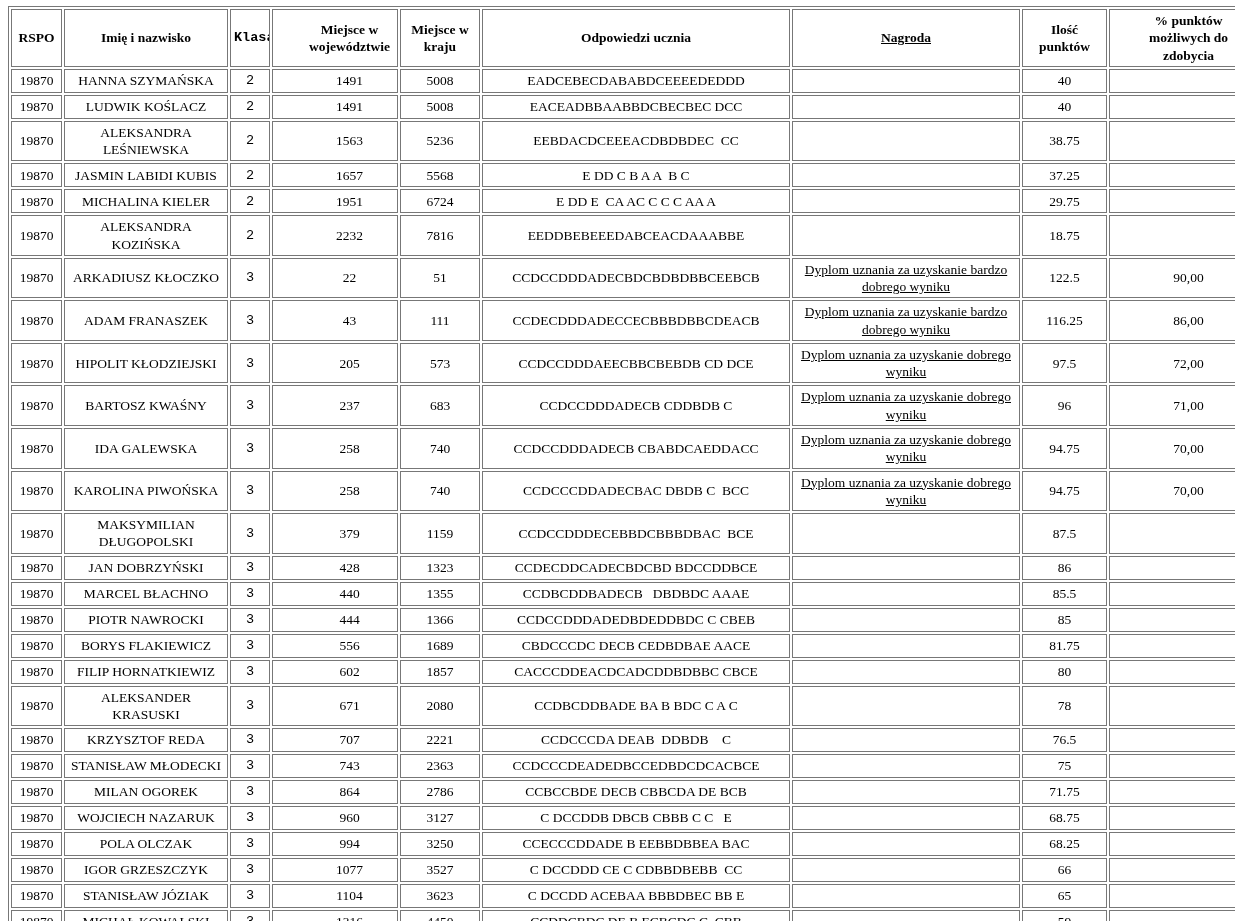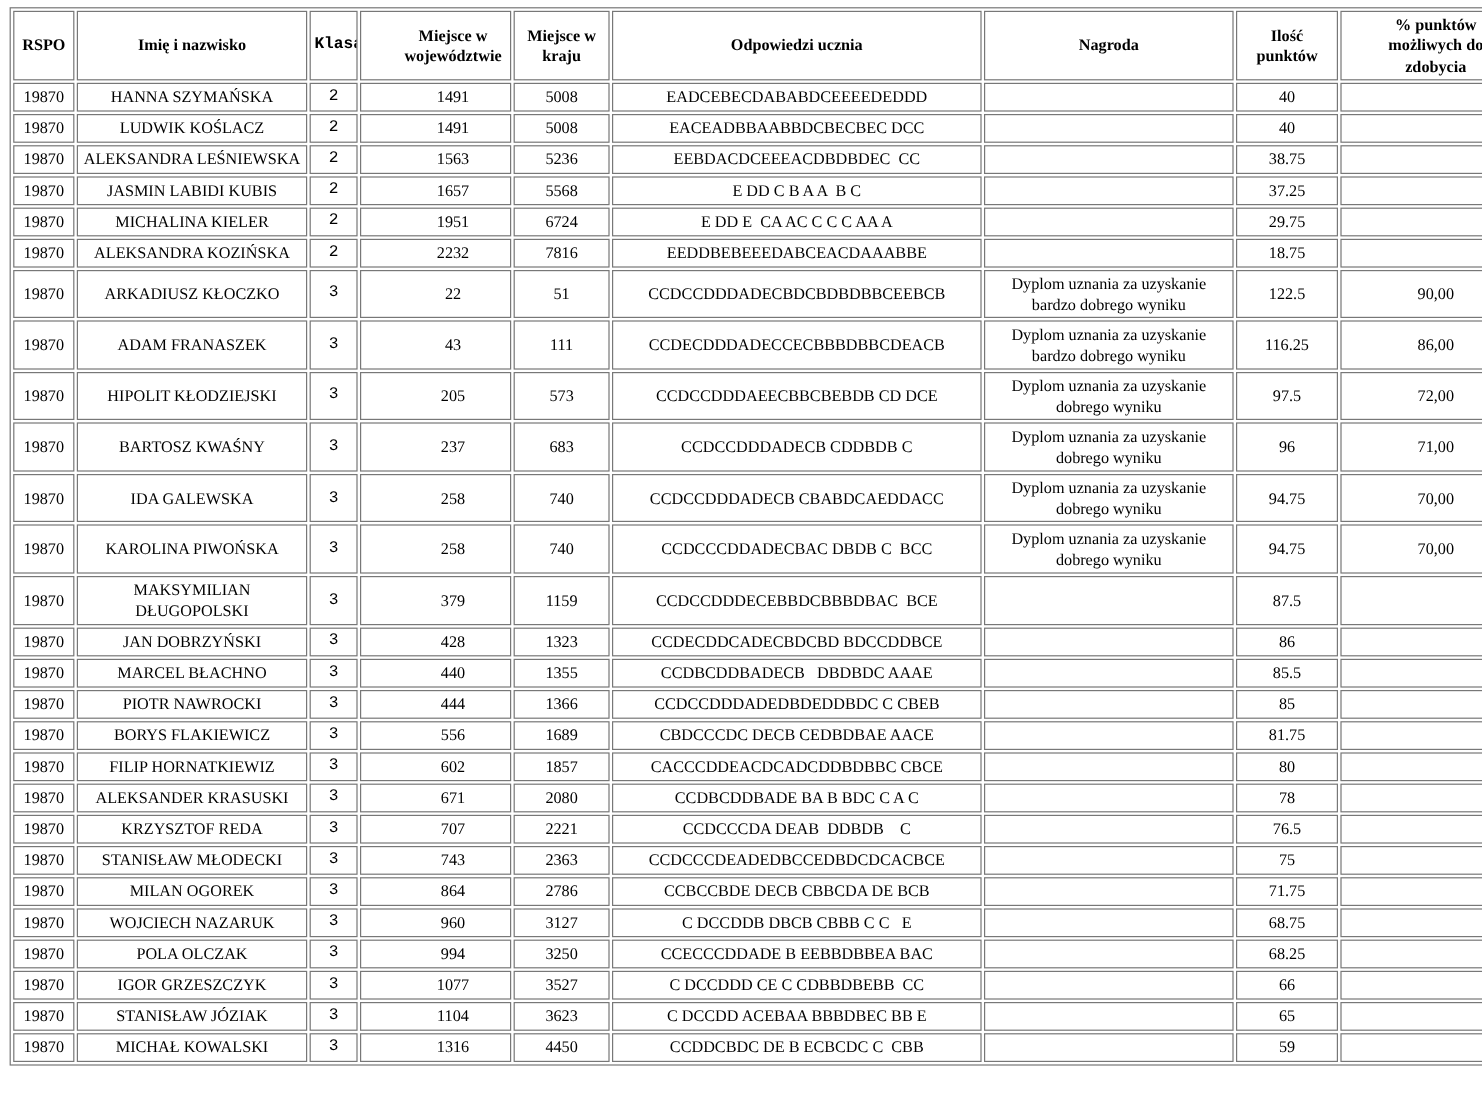--- a/index.html
+++ b/index.html
@@ -32,26 +32,26 @@
     text-align: center;
     vertical-align: middle;
     padding: 2px 3px;
     font-size: 13.5px;
     line-height: 1.28;
     overflow: hidden;
   }
   th { font-weight: bold; }
   
   .col-0 { width: 51px; }
-  .col-1 { width: 192px; }
+  .col-1 { width: 164px; }
   .col-2 { width: 40px; font-family: Liberation Mono, monospace; }
   .col-3 { width: 126px; padding-left: 32px; }
   .col-4 { width: 80px; }
   .col-5 { width: 308px; }
-  .col-6 { width: 208px; }
+  .col-6 { width: 228px; text-decoration: underline; }
   .col-7 { width: 85px; }
   .col-8 { width: 159px; }
   td.col-5 { white-space: pre; margin-left: 38px; }      
   th.col-8 { padding-left: 24px; padding-right: 24px; } 
   tbody td { height: 24px; }
 </style>
 </head>
 <body>
 
 <div class="page">

